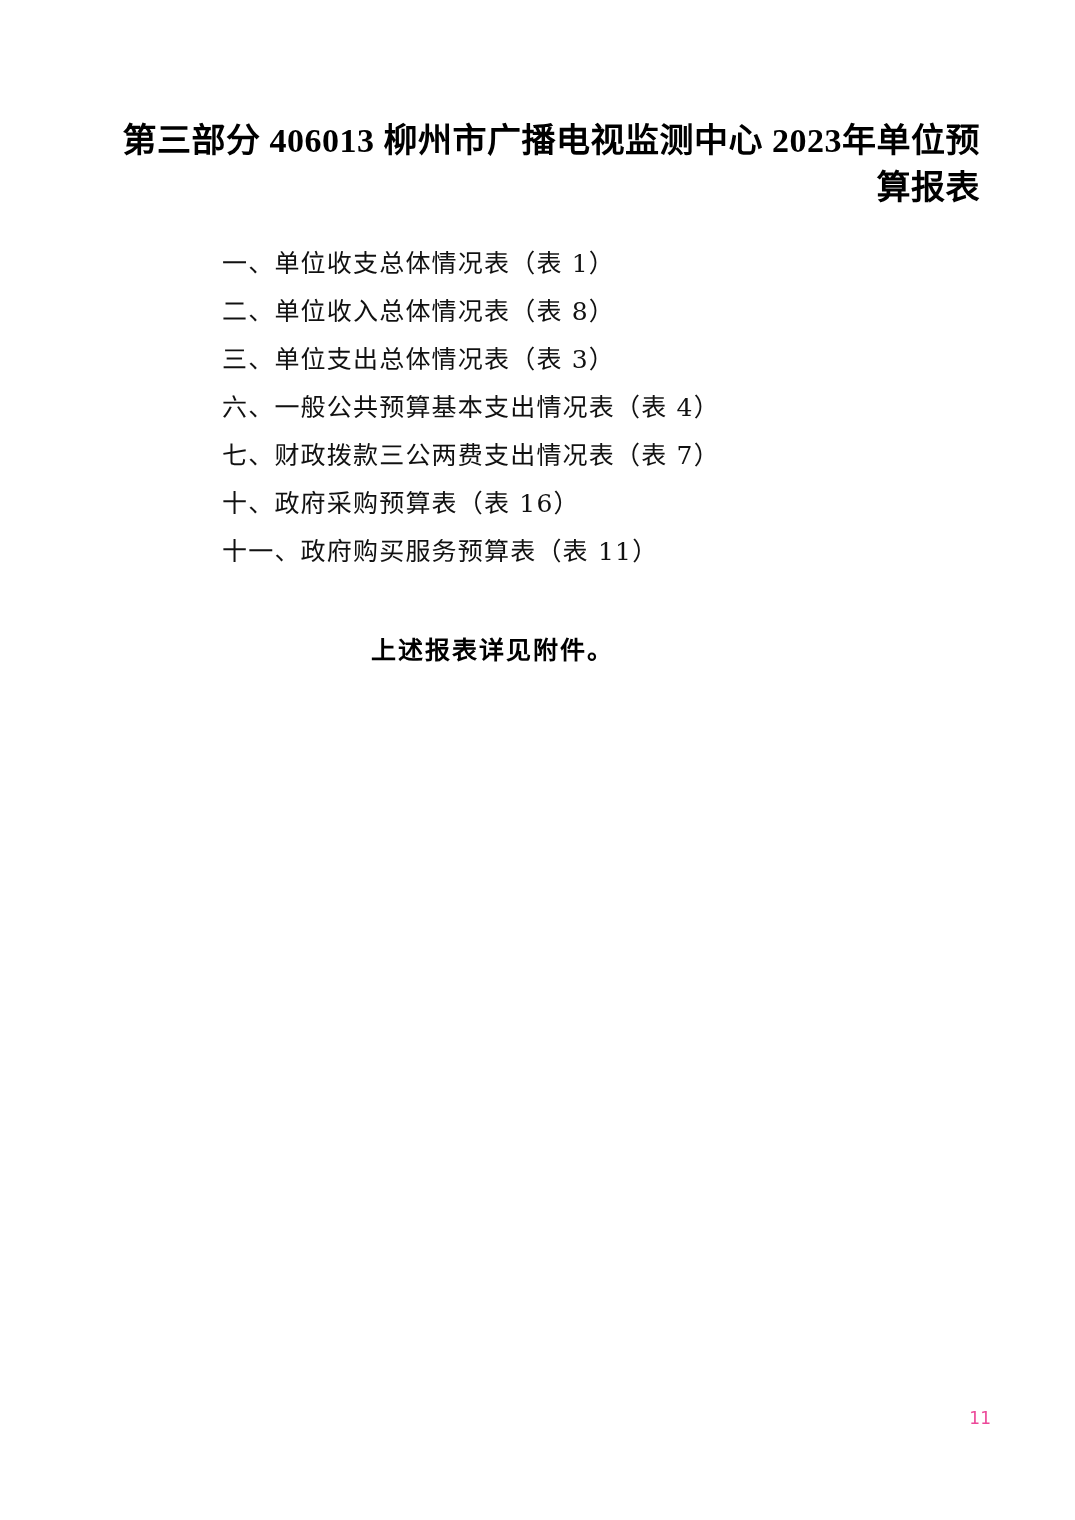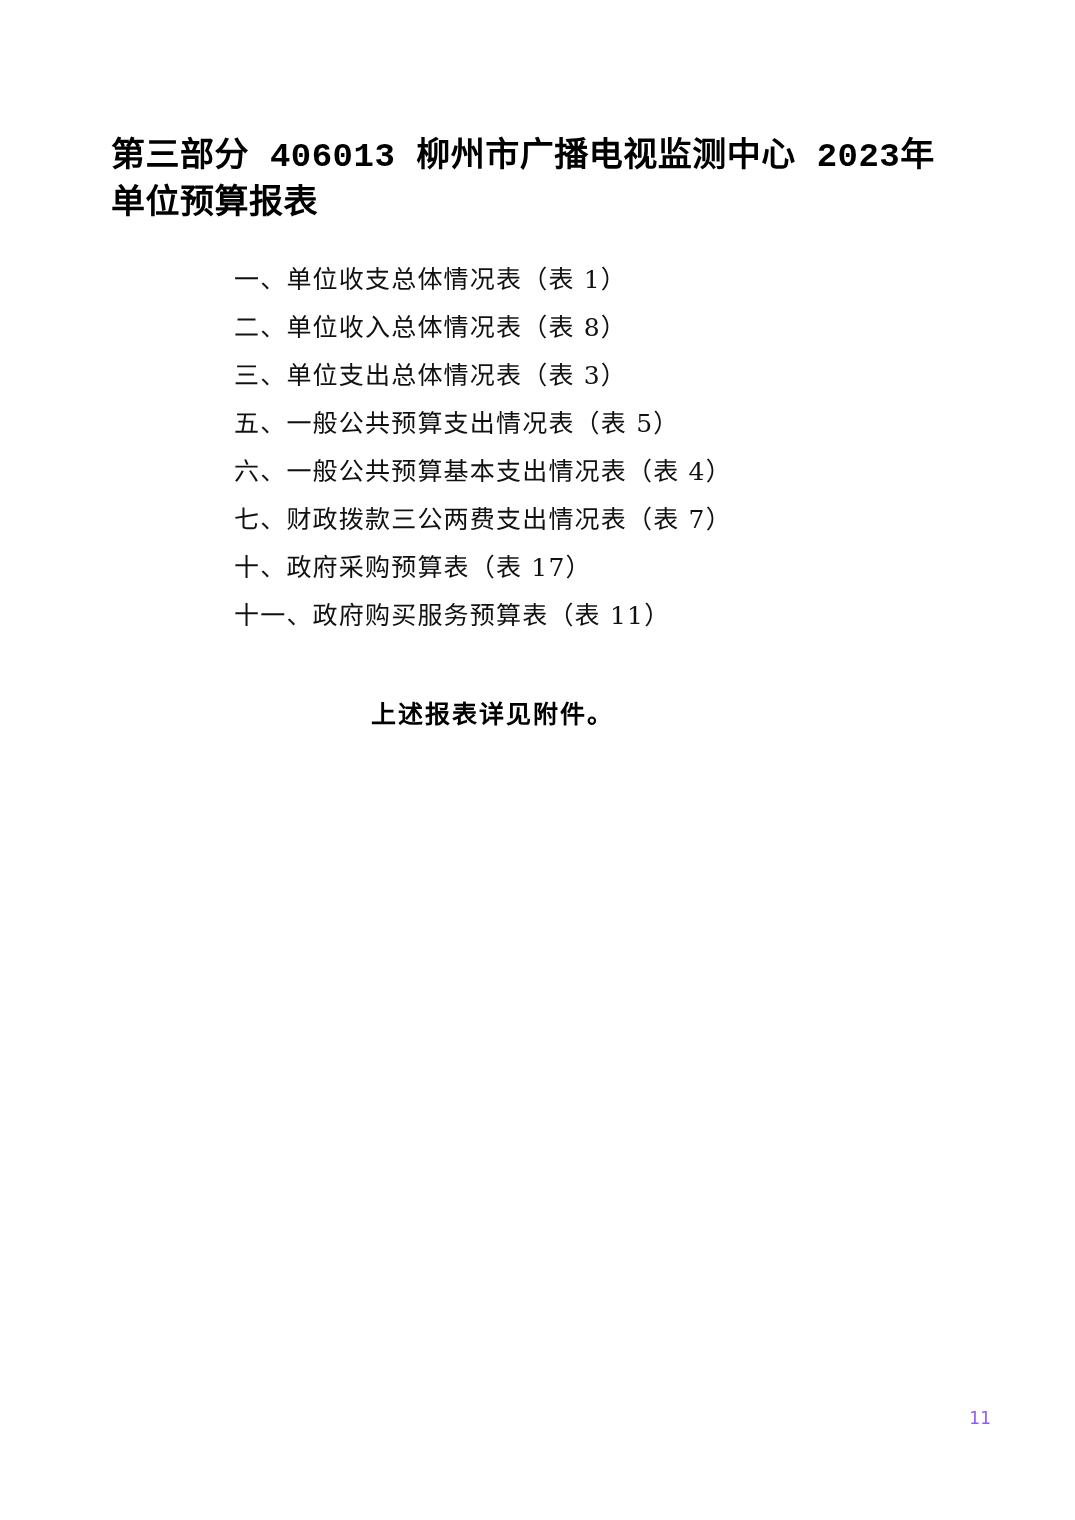--- a/index.html
+++ b/index.html
@@ -19,80 +19,78 @@
   .page {
     position: absolute;
     top: 0;
     left: 0;
     width: 1075px;
     height: 1520px;
     box-sizing: border-box;
     padding: 0;
   }
   .doc-title {
-    margin: 16px;
+    margin: 0;
     padding: 0 95px;
     padding-top: 118px;
-    text-align: left;
-    font-family: Liberation Mono, monospace;
+    text-align: right;
+    font-family: Liberation Serif, serif;
     font-weight: bold;
     font-size: 34px;
     line-height: 1.38;
     letter-spacing: 0.5px;
     color: #000;
   }
   .toc {
     margin: 0;
     padding: 0;
     list-style: none;
     margin-top: 28px;
   }
   .toc-item {
     font-family: "DejaVu Serif", "Liberation Serif", serif;
     font-size: 25px;
     line-height: 1.92;
     color: #111;
     padding-left: 222px;
     letter-spacing: 1.2px;
     white-space: nowrap;
-    margin-left: 12px;
   }
   .note {
     margin-top: 54px;
     text-align: center;
     font-family: "DejaVu Serif", "Liberation Serif", serif;
     font-weight: bold;
     font-size: 25px;
     letter-spacing: 2px;
     padding-right: 90px;
   }
   .page-number {
     position: absolute;
     right: 84px;
     bottom: 92px;
     font-family: "DejaVu Sans", "Liberation Sans", sans-serif;
     font-size: 17px;
-    color: #8b5cf6;
+    color: #ec4899;
   }
 </style>
 </head>
 <body>
 
 <div class="page">
 
   <h1 class="doc-title">第三部分  406013 柳州市广播电视监测中心 2023年单位预算报表</h1>
 
   <ul class="toc">
     <li class="toc-item">一、单位收支总体情况表（表 1）</li>
     <li class="toc-item">二、单位收入总体情况表（表 8）</li>
     <li class="toc-item">三、单位支出总体情况表（表 3）</li>
-    <li class="toc-item">五、一般公共预算支出情况表（表 5）</li>
     <li class="toc-item">六、一般公共预算基本支出情况表（表 4）</li>
     <li class="toc-item">七、财政拨款三公两费支出情况表（表 7）</li>
-    <li class="toc-item">十、政府采购预算表（表 17）</li>
+    <li class="toc-item">十、政府采购预算表（表 16）</li>
     <li class="toc-item">十一、政府购买服务预算表（表 11）</li>
   </ul>
 
   <div class="note">上述报表详见附件。</div>
 
   <div class="page-number">11</div>
 
 </div>
 
 </body></html>

